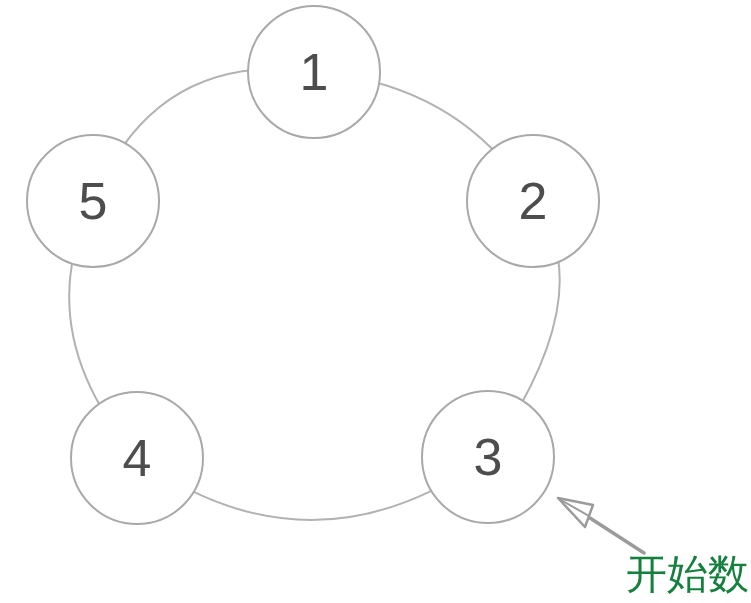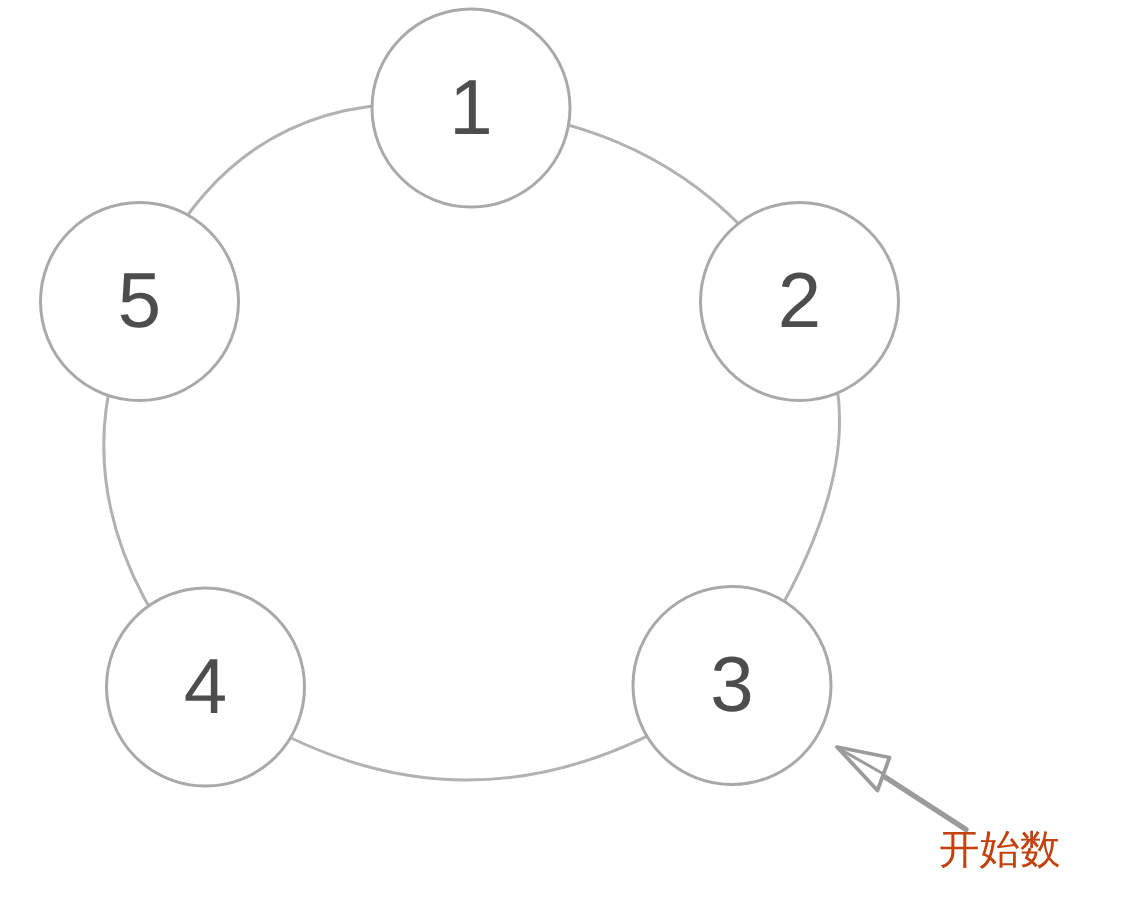--- a/index.html
+++ b/index.html
@@ -63,22 +63,22 @@
   }
   .node-1 { left: 247px; top: 5px; }
   .node-2 { left: 466px; top: 134px; }
   .node-3 { left: 421px; top: 390px; }
   .node-4 { left: 70px;  top: 391px; }
   .node-5 { left: 26px;  top: 134px; }
   .annotation {
     position: absolute;
     left: 626px;
     top: 551px;
-    font-size: 27px;
-    color: #c2410c;
+    font-size: 41px;
+    color: #15803d;
     white-space: nowrap;
     line-height: 1.15;
   }
 </style>
 </head>
 <body>
 
 <div class="stage">
 
   <svg width="751" height="603" viewBox="0 0 751 603">

